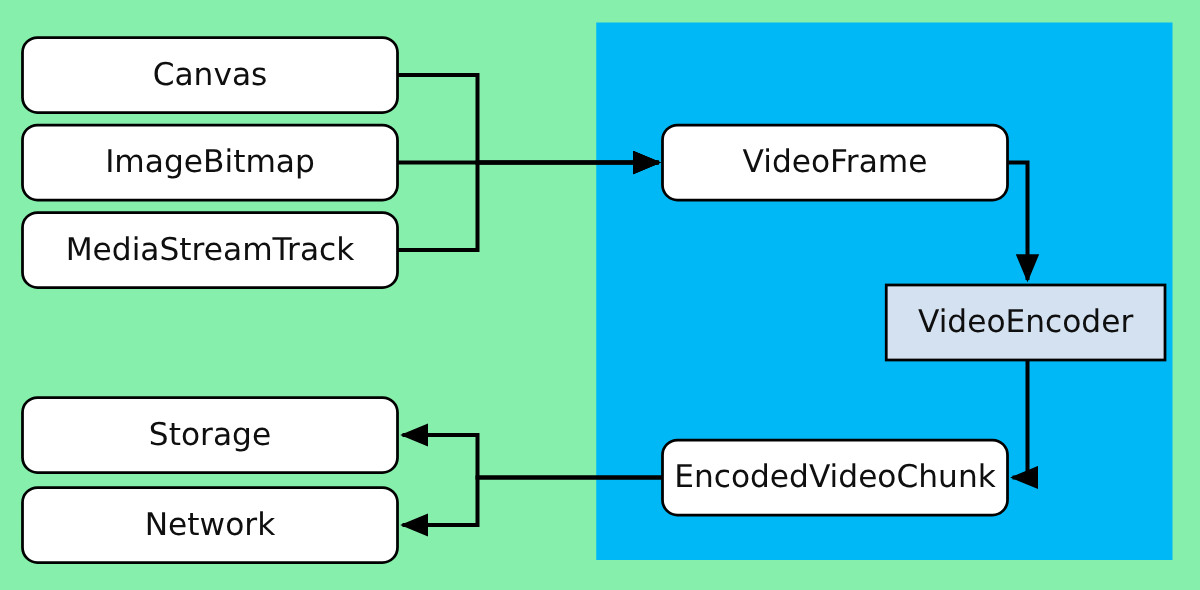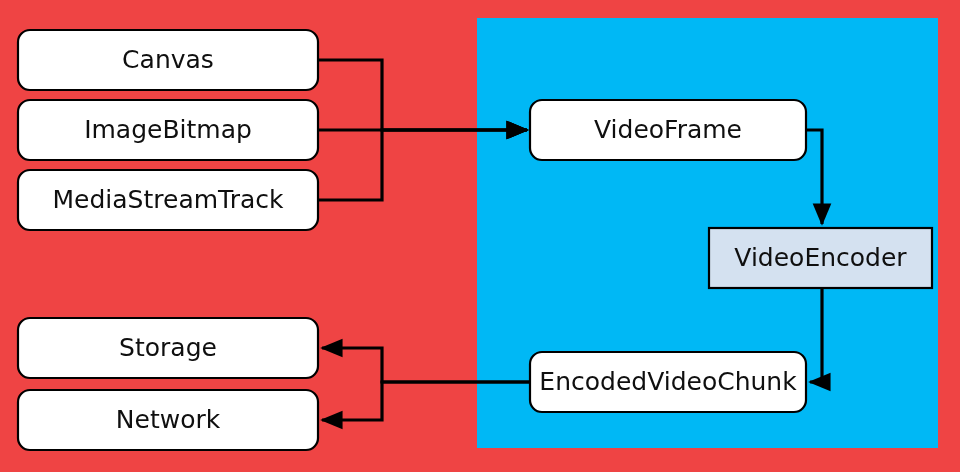--- a/index.html
+++ b/index.html
@@ -46,21 +46,21 @@
     fill: none;
     stroke: #000000;
     stroke-width: 3.2;
     stroke-linecap: butt;
     stroke-linejoin: miter;
   }
 </style>
 </head>
 <body>
 
-<div id="stage" style="background: #ef4444; width: 960px; height: 472px;">
+<div id="stage" style="background: #86efac; width: 960px; height: 472px;">
   <svg id="diagram-svg" viewBox="0 0 960 472">
     <defs>
       <marker id="arrow" viewBox="0 0 12 10" refX="11" refY="5" markerWidth="7" markerHeight="6" orient="auto-start-reverse" markerUnits="strokeWidth">
         <path d="M 0 0 L 12 5 L 0 10 z" fill="#000000"></path>
       </marker>
     </defs>
 
     <rect class="group-panel" x="477" y="18" width="461" height="430" fill="#00b8f5"></rect>
 
     <g>

